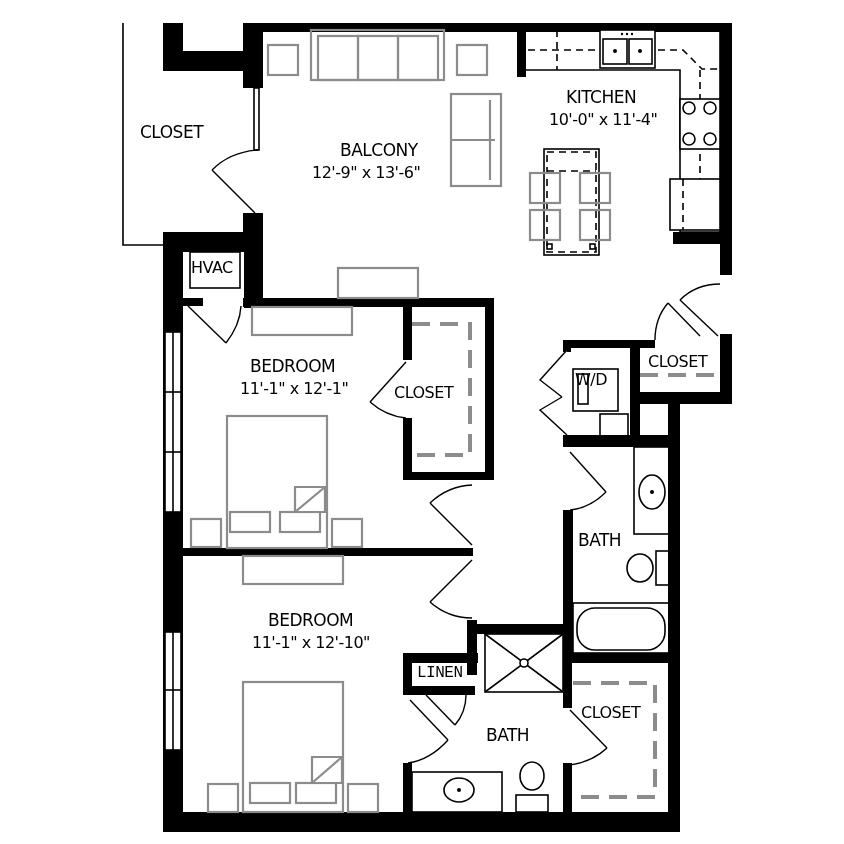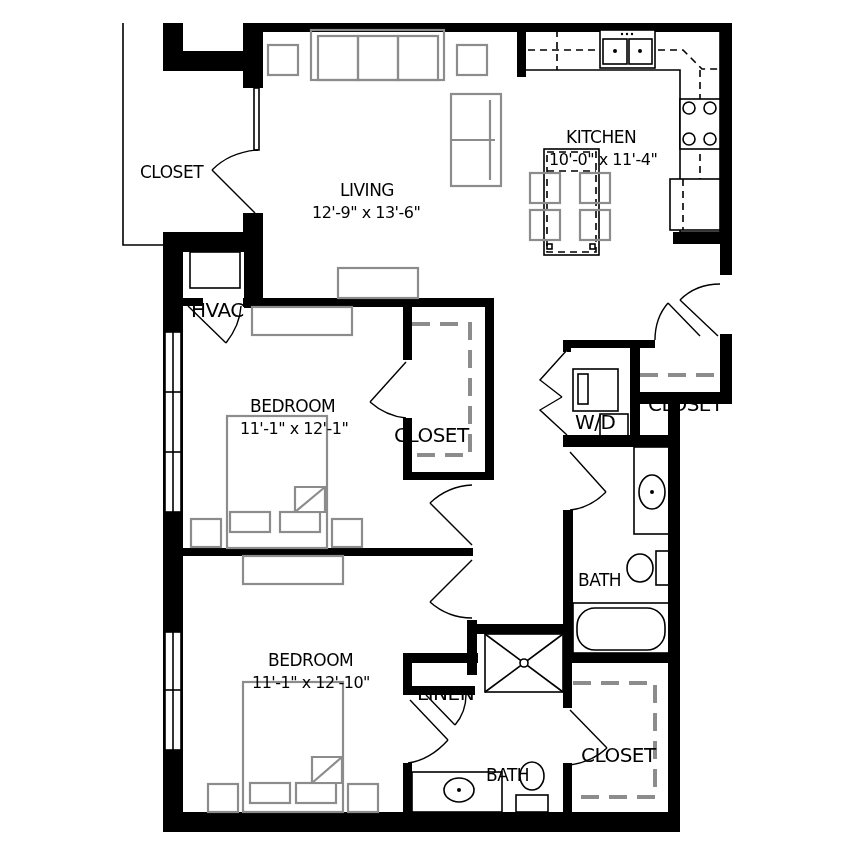--- a/index.html
+++ b/index.html
@@ -7,24 +7,24 @@
   svg.plan { position: absolute; left: 0; top: 0; width: 844px; height: 844px; }
   .wall { fill: #000; }
   .thin { fill: none; stroke: #000; stroke-width: 1.6; }
   .thinw { fill: #fff; stroke: #000; stroke-width: 1.6; }
   .dash { fill: none; stroke: #000; stroke-width: 1.6; stroke-dasharray: 7 5; }
   .furn { fill: none; stroke: #8c8c8c; stroke-width: 2.2; }
   .furnw { fill: #fff; stroke: #8c8c8c; stroke-width: 2.2; }
   .shelf { fill: none; stroke: #8c8c8c; stroke-width: 4; stroke-dasharray: 18 10; }
   .door { fill: #fff; stroke: #000; stroke-width: 1.4; }
   .swing { fill: none; stroke: #000; stroke-width: 1.4; }
-  .lbl { position: absolute; color: #000; text-align: center; white-space: nowrap; font-family: "DejaVu Sans", sans-serif; letter-spacing: -0.5px; margin-top: 40px; }
+  .lbl { position: absolute; color: #000; text-align: center; white-space: nowrap; font-family: "DejaVu Sans", sans-serif; letter-spacing: -0.5px; }
   .lbl.name { font-size: 17px; }
   .lbl.dim { font-size: 16px; }
-  .lbl.small { font-size: 20px; }
+  .lbl.small { font-size: 16px; }
 </style>
 </head>
 <body>
 
 <svg class="plan" viewBox="0 0 844 844" xmlns="http://www.w3.org/2000/svg">
 
   <g>
     <path class="thin" d="M123,23 L123,245 L165,245"></path>
   </g>
 
@@ -247,21 +247,21 @@
     <circle cx="459" cy="790" r="2" fill="#000"></circle>
     <ellipse class="thin" cx="532" cy="776" rx="12" ry="14"></ellipse>
     <rect class="thin" x="516" y="795" width="32" height="17"></rect>
 
     <path class="shelf" d="M573,683 L655,683 L655,797 L573,797"></path>
   </g>
 </svg>
 
 <div class="lbl name" style="left:140px; top:122px;">CLOSET</div>
 
-<div class="lbl name" style="left:340px; top:140px;">LIVING</div>
+<div class="lbl name" style="left:340px; top:140px;">BALCONY</div>
 <div class="lbl dim" style="left:312px; top:163px;">12'-9" x 13'-6"</div>
 
 <div class="lbl name" style="left:566px; top:87px;">KITCHEN</div>
 <div class="lbl dim" style="left:549px; top:110px;">10'-0" x 11'-4"</div>
 
 <div class="lbl small" style="left:191px; top:258px;">HVAC</div>
 
 <div class="lbl name" style="left:250px; top:356px;">BEDROOM</div>
 <div class="lbl dim" style="left:240px; top:379px;">11'-1" x 12'-1"</div>
 
@@ -269,17 +269,17 @@
 
 <div class="lbl small" style="left:648px; top:352px;">CLOSET</div>
 
 <div class="lbl small" style="left:575px; top:370px;">W/D</div>
 
 <div class="lbl name" style="left:578px; top:530px;">BATH</div>
 
 <div class="lbl name" style="left:268px; top:610px;">BEDROOM</div>
 <div class="lbl dim" style="left:252px; top:633px;">11'-1" x 12'-10"</div>
 
-<div class="lbl small" style="left:417px; top:641px;">LINEN</div>
+<div class="lbl small" style="left:417px; top:664px;font-family:Liberation Mono, monospace;">LINEN</div>
 
 <div class="lbl name" style="left:486px; top:725px;">BATH</div>
 
 <div class="lbl small" style="left:581px; top:703px;">CLOSET</div>
 
 </body></html>

